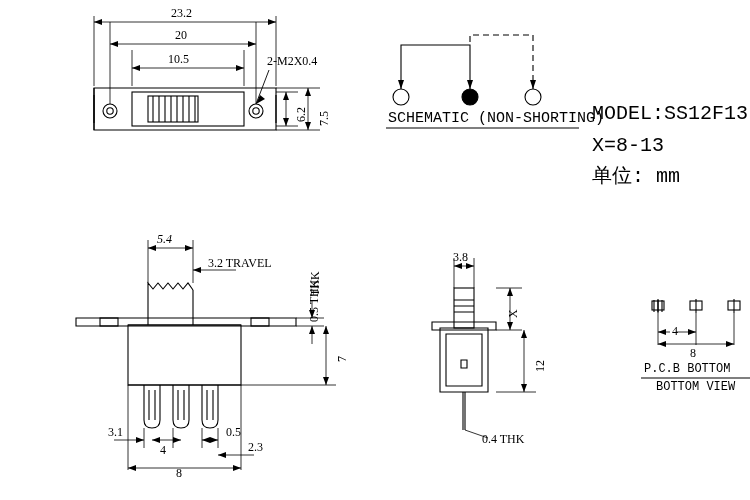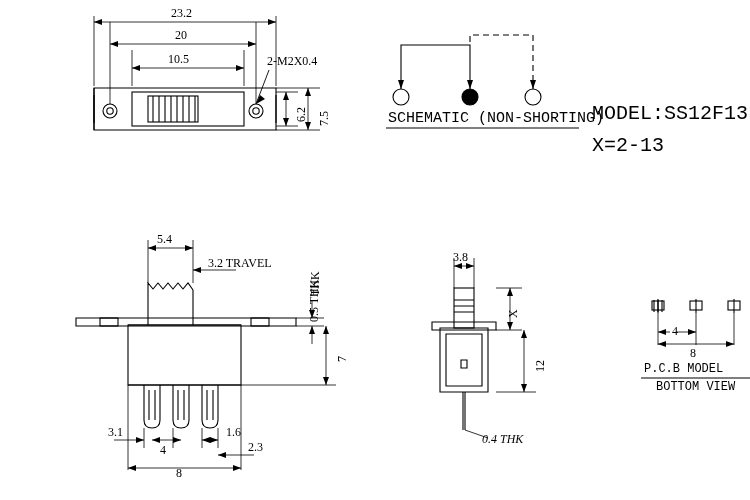--- a/index.html
+++ b/index.html
@@ -223,38 +223,39 @@
   <div class="lbl t11" style="left:135px;top:6px;">23.2</div>
   <div class="lbl t11" style="left:139px;top:28px;">20</div>
   <div class="lbl t11" style="left:132px;top:52px;">10.5</div>
   <div class="lbl t11 vert" style="left:258px;top:122px;transform:rotate(-90deg);">6.2</div>
   <div class="lbl t11 vert" style="left:281px;top:126px;transform:rotate(-90deg);">7.5</div>
   <div class="lbl t11" style="left:231px;top:54px;">2-M2X0.4</div>
 
   <div class="lbl t13 mono" style="left:352px;top:110px;">SCHEMATIC (NON-SHORTING)</div>
 
   <div class="lbl t15 mono" style="left:556px;top:102px;">MODEL:SS12F13</div>
-  <div class="lbl t15 mono" style="left:556px;top:134px;">X=2-13</div>
-
-  <div class="lbl t11" style="left:121px;top:232px;">5.4</div>
+  <div class="lbl t15 mono" style="left:556px;top:134px;">X=8-13</div>
+  <div class="lbl t15 mono" style="left:556px;top:162px;">单位: mm</div>
+
+  <div class="lbl t11" style="left:121px;top:232px;font-style:italic;">5.4</div>
   <div class="lbl t11" style="left:172px;top:256px;text-align:center;">3.2 TRAVEL</div>
   <div class="lbl t11 vert" style="left:271px;top:322px;transform:rotate(-90deg);">0.5 THK</div>
   <div class="lbl t11 vert" style="left:299px;top:362px;transform:rotate(-90deg);">7</div>
   <div class="lbl t11" style="left:72px;top:425px;">3.1</div>
   <div class="lbl t11" style="left:124px;top:443px;">4</div>
-  <div class="lbl t11" style="left:190px;top:425px;">1.6</div>
+  <div class="lbl t11" style="left:190px;top:425px;">0.5</div>
   <div class="lbl t11" style="left:212px;top:440px;">2.3</div>
   <div class="lbl t11" style="left:140px;top:466px;">8</div>
   <div class="lbl t11 vert" style="left:271px;top:310px;transform:rotate(-90deg);"></div>
 
   <div class="lbl t11 vert" style="left:272px;top:296px;transform:rotate(-90deg);">THK</div>
 
   <div class="lbl t11" style="left:417px;top:250px;">3.8</div>
   <div class="lbl t11 vert" style="left:470px;top:318px;transform:rotate(-90deg);">X</div>
   <div class="lbl t11 vert" style="left:497px;top:372px;transform:rotate(-90deg);">12</div>
-  <div class="lbl t11" style="left:446px;top:432px;font-style:italic;">0.4 THK</div>
+  <div class="lbl t11" style="left:446px;top:432px;">0.4 THK</div>
 
   <div class="lbl t11" style="left:636px;top:324px;">4</div>
   <div class="lbl t11" style="left:654px;top:346px;">8</div>
-  <div class="lbl t11 mono" style="left:608px;top:362px;">P.C.B MODEL</div>
+  <div class="lbl t11 mono" style="left:608px;top:362px;">P.C.B BOTTOM</div>
   <div class="lbl t11 mono" style="left:620px;top:380px;">BOTTOM VIEW</div>
 
 </div>
 
 </body></html>

